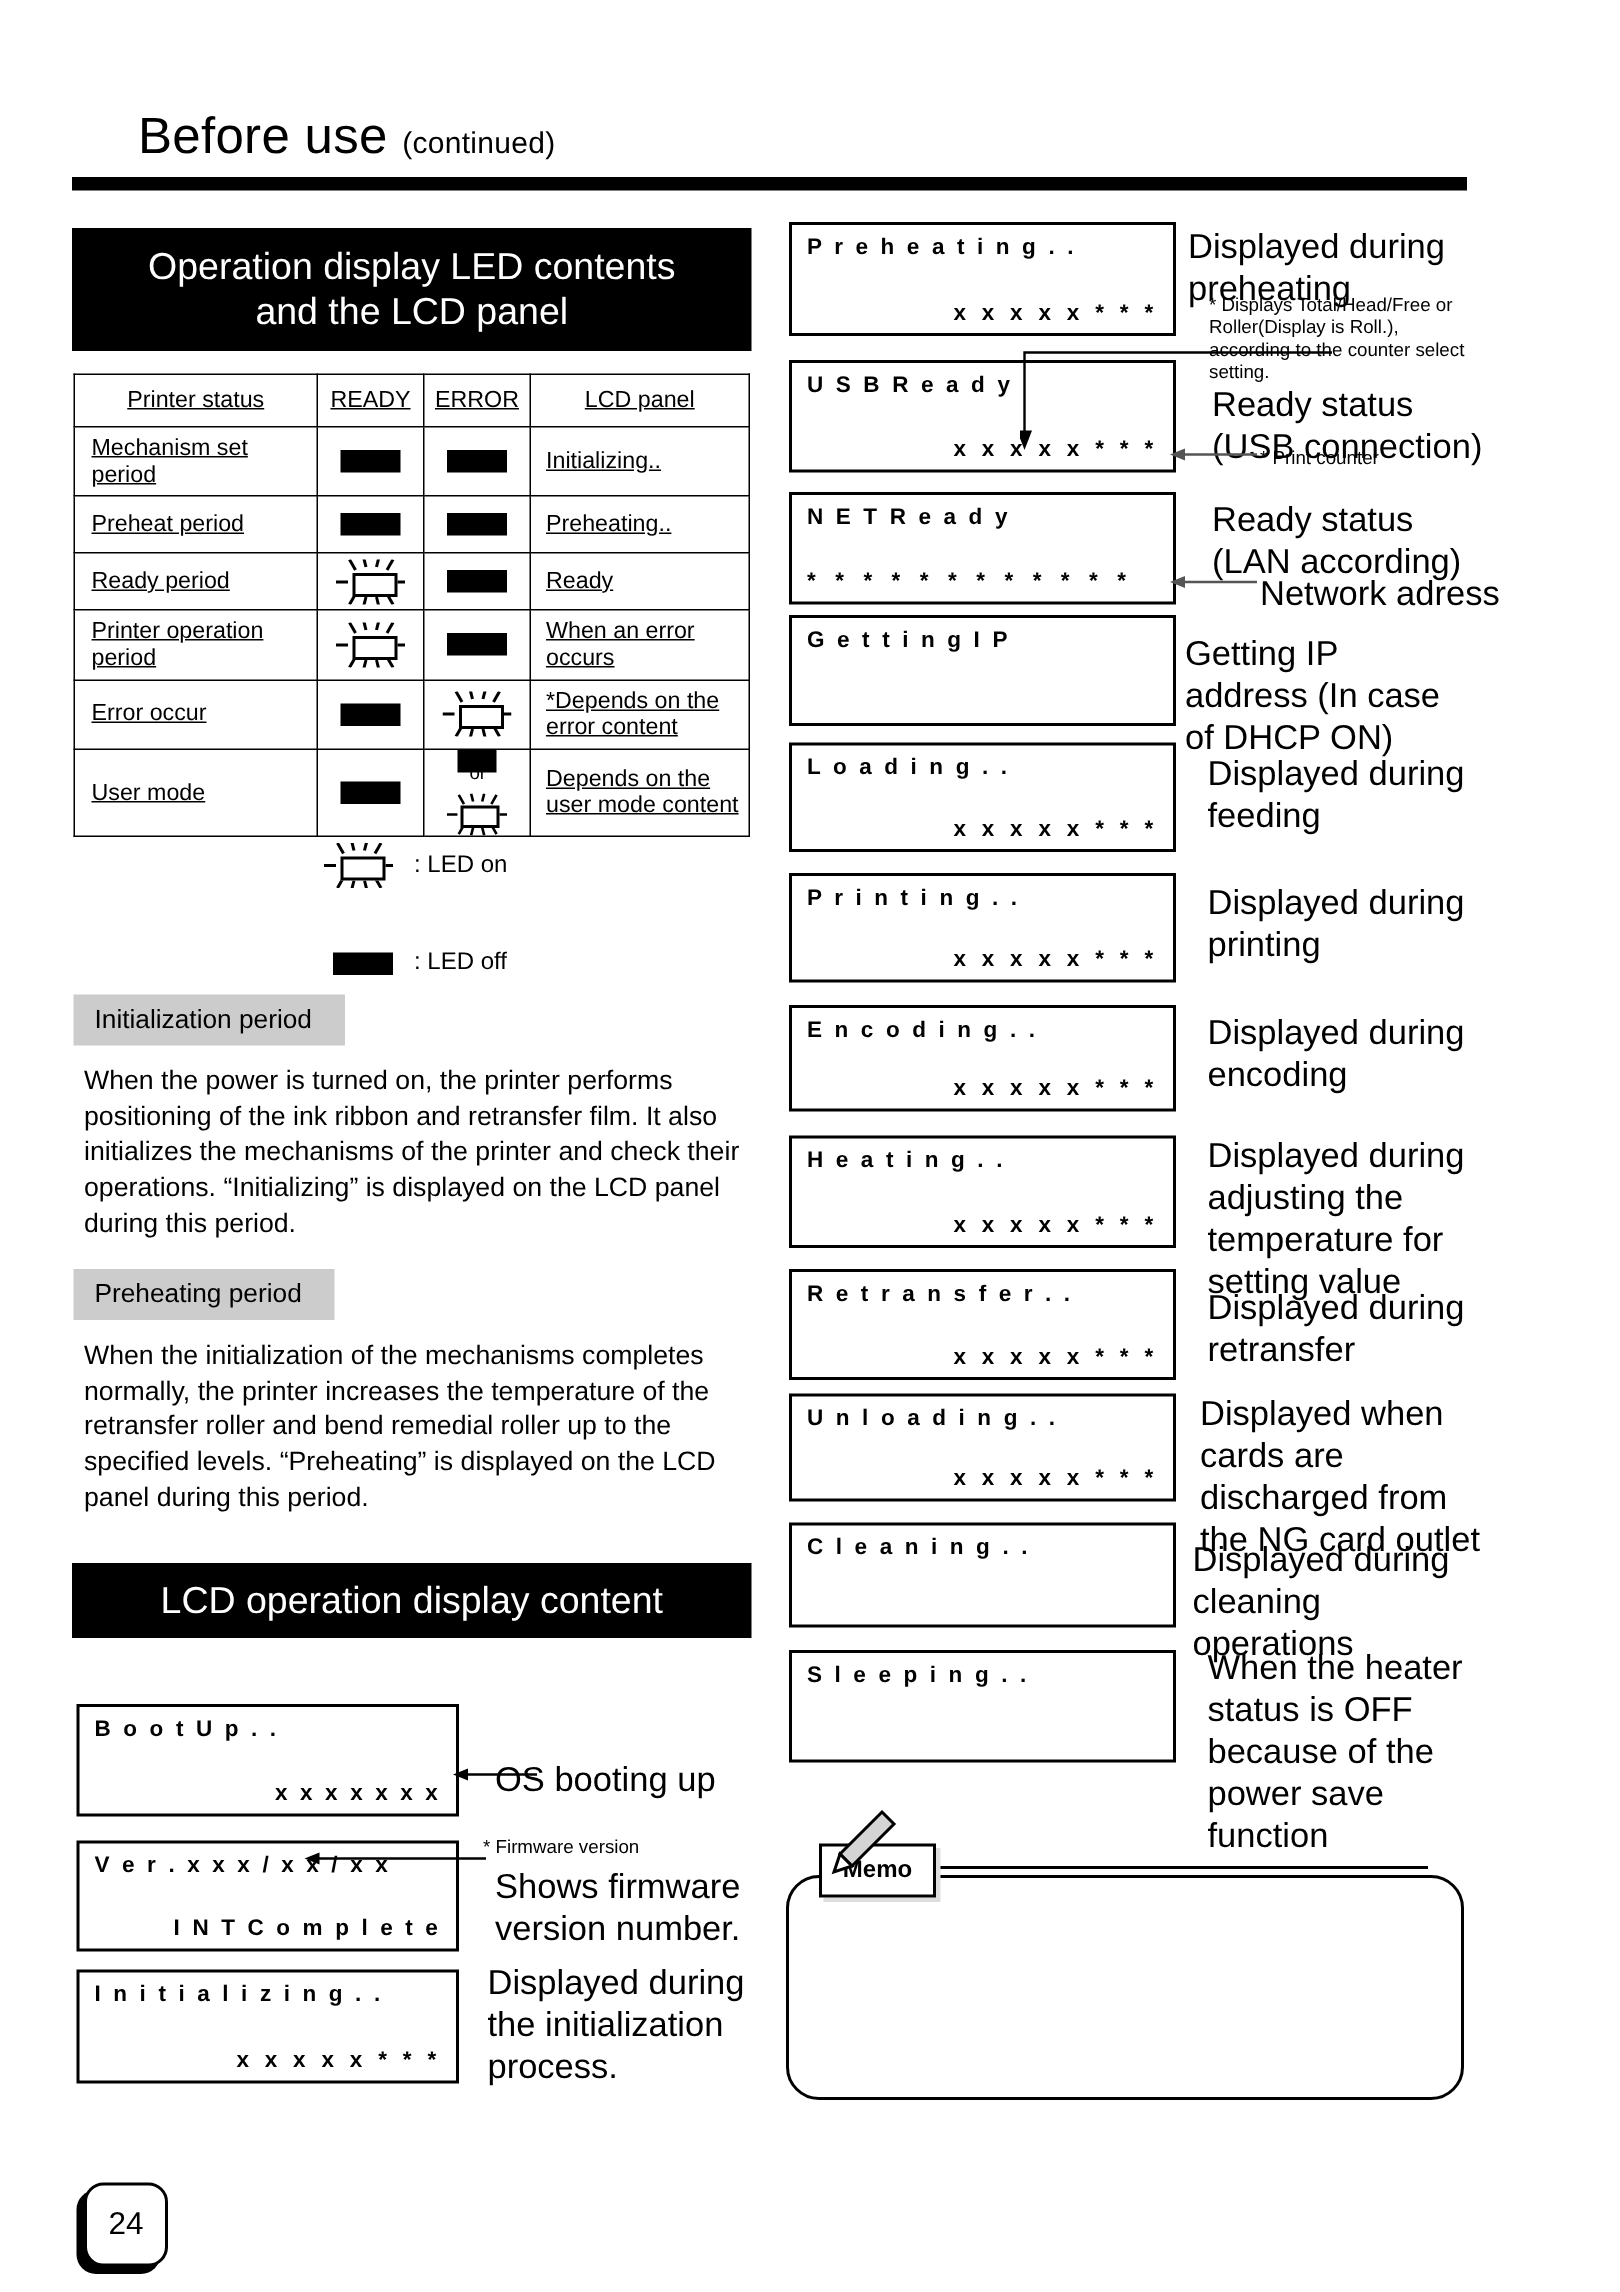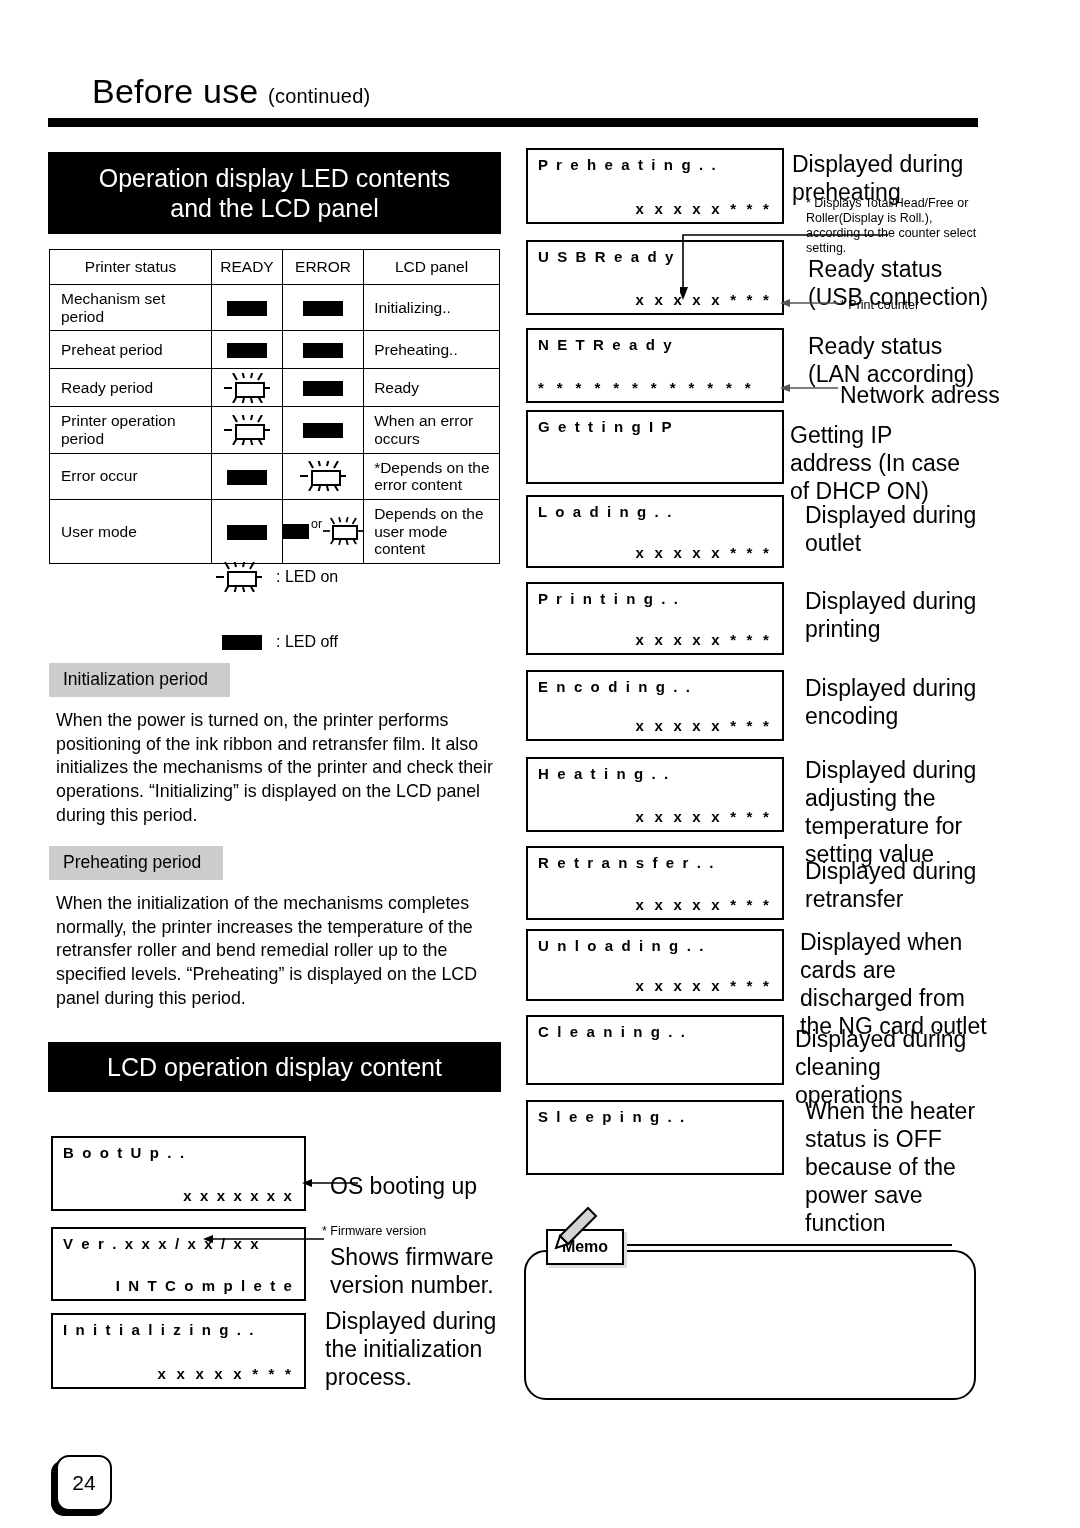--- a/index.html
+++ b/index.html
@@ -17,35 +17,35 @@
   #header-rule{position:absolute;left:0;top:40px;width:930px;height:9px;background:#000;}
 
   
   .sec-bar{position:absolute;background:#000;color:#fff;display:flex;align-items:center;
            justify-content:center;text-align:center;line-height:1.22;font-size:25px;}
   #sec-bar-1{left:48px;top:152px;width:453px;height:82px;}
   #sec-bar-2{left:48px;top:1042px;width:453px;height:50px;}
 
   
   #led-table{position:absolute;left:49px;top:249px;width:451px;border-collapse:collapse;
-             font-size:15.5px;}
+             font-size:15.5px;text-decoration:underline;}
   #led-table td,#led-table th{border:1.4px solid #000;padding:0;font-weight:normal;}
   #led-table .c-status{width:150px;padding:5px 0 5px 11px;text-align:left;line-height:1.14;}
   #led-table .c-ready,#led-table .c-error{width:70px;text-align:center;vertical-align:middle;}
   #led-table .c-lcd{padding:5px 0 5px 10px;text-align:left;line-height:1.14;}
   #led-table thead td{text-align:center;padding:6px 0;height:22px;}
   #led-table thead .c-status{text-align:center;padding:6px 0;}
   #led-table tbody tr{height:38px;}
 
   
   .led-off{display:inline-block;width:40px;height:15px;background:#000;vertical-align:middle;}
   .led-on{position:relative;display:inline-block;width:46px;height:30px;vertical-align:middle;}
   .led-on .body{position:absolute;left:11px;top:9px;width:26px;height:12px;border:2.2px solid #000;background:#fff;}
   .led-on svg{position:absolute;left:0;top:0;}
-  .or-wrap{display:inline-flex;align-items:center;justify-content:center;}
+  .or-wrap{display:inline-flex;align-items:center;justify-content:center;flex-direction:column;}
   .or-txt{font-size:12.5px;position:relative;top:-7px;margin:0 1px 0 2px;}
 
   
   #legend{position:absolute;left:196px;top:528px;font-size:16px;}
   .legend-row{display:flex;align-items:center;height:32px;margin-top:33px;}
   .legend-row .gl{width:66px;display:flex;justify-content:flex-end;align-items:center;}
   .legend-row .lb{margin-left:14px;white-space:nowrap;}
 
   #details-note{position:absolute;left:56px;top:611px;font-size:17.5px;white-space:nowrap;}
 
@@ -340,21 +340,21 @@
   <div class="lcd" style="left:526px;top:410px;width:258px;height:74px">
     <div class="l1">G e t t i n g  I P</div>
     <div class="l2"></div>
   </div>
   <div class="caption" style="left:790px;top:421px;width:180px">Getting IP address (In case of DHCP ON)</div>
 
   <div class="lcd" style="left:526px;top:495px;width:258px;height:73px">
     <div class="l1">L o a d i n g . .</div>
     <div class="l2 wide">x x x x x    * * *</div>
   </div>
-  <div class="caption" style="left:805px;top:501px;width:180px">Displayed during outlet</div>
+  <div class="caption" style="left:805px;top:501px;width:180px">Displayed during feeding</div>
 
   <div class="lcd" style="left:526px;top:582px;width:258px;height:73px">
     <div class="l1">P r i n t i n g . .</div>
     <div class="l2 wide">x x x x x    * * *</div>
   </div>
   <div class="caption" style="left:805px;top:587px;width:180px">Displayed during printing</div>
 
   <div class="lcd" style="left:526px;top:670px;width:258px;height:71px">
     <div class="l1">E n c o d i n g . .</div>
     <div class="l2 wide">x x x x x    * * *</div>

